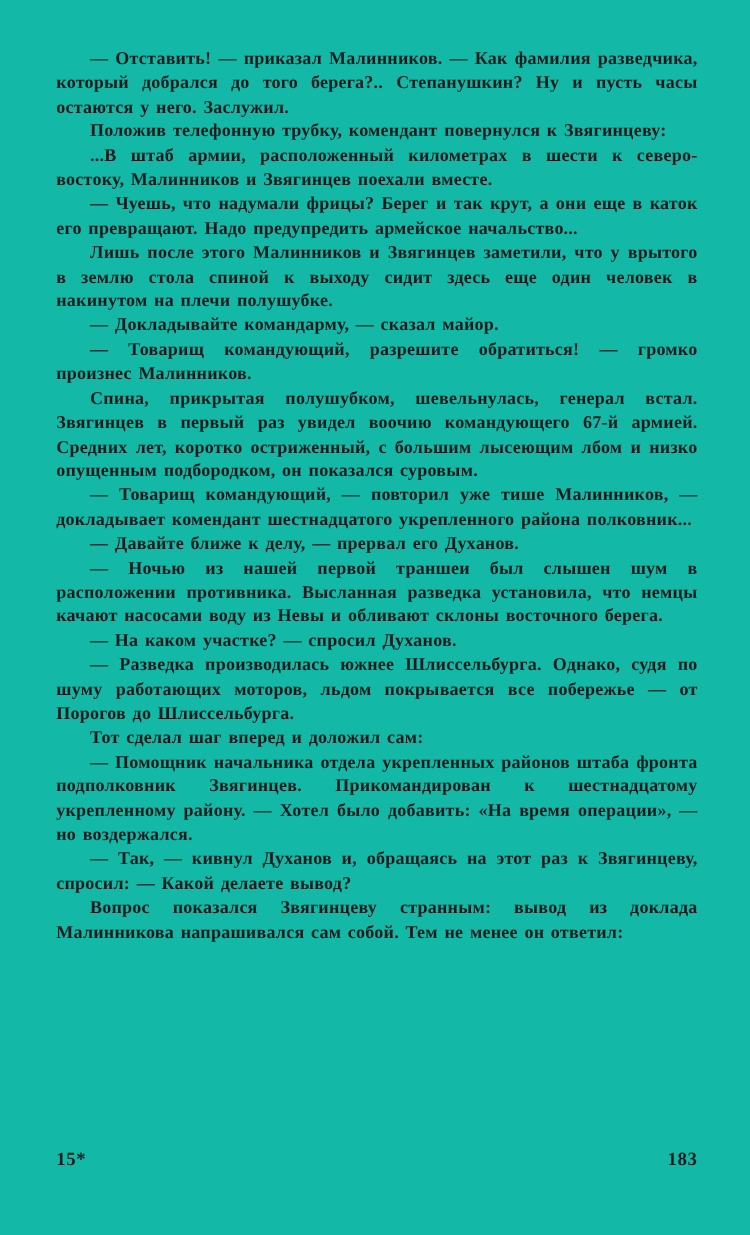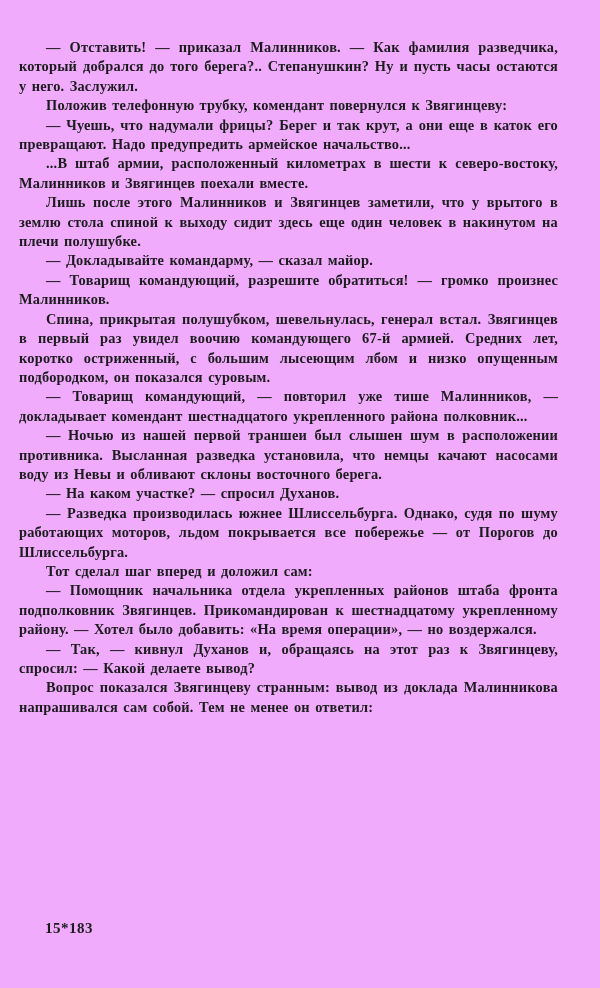--- a/index.html
+++ b/index.html
@@ -12,60 +12,62 @@
     background: #fbfaf5;
     font-family: "Liberation Serif", "DejaVu Serif", serif;
     color: #1c1c1e;
     overflow: hidden;
   }
   .page {
     position: relative;
     box-sizing: border-box;
     width: 600px;
     height: 988px;
-    padding: 38px 42px 0 19px;
-    background: #f0abfc;
+    padding: 38px 42px 0 45px;
+    background: #14b8a6;
   }
   .page-text p {
     margin: 0;
     text-align: justify;
     text-indent: 27px;
     font-size: 14.4px;
     line-height: 19.4px;
     font-weight: bold;
     word-spacing: 1.5px;
     letter-spacing: 0.2px;
   }
   .page-footer {
     position: absolute;
     left: 45px;
     right: 42px;
     top: 920px;
     display: flex;
+    justify-content: space-between;
     font-size: 15px;
     font-weight: bold;
   }
   .footer-left, .footer-right {
     letter-spacing: 0.5px;
   }
 </style>
 </head>
 <body>
 
 <div class="page">
   <div class="page-text">
     <p>— Отставить! — приказал Малинников. — Как фамилия разведчика, который добрался до того берега?.. Степанушкин? Ну и пусть часы остаются у него. Заслужил.</p>
     <p>Положив телефонную трубку, комендант повернулся к Звягинцеву:</p>
+    <p>...В штаб армии, расположенный километрах в шести к северо-востоку, Малинников и Звягинцев поехали вместе.</p>
     <p>— Чуешь, что надумали фрицы? Берег и так крут, а они еще в каток его превращают. Надо предупредить армейское начальство...</p>
-    <p>...В штаб армии, расположенный километрах в шести к северо-востоку, Малинников и Звягинцев поехали вместе.</p>
     <p>Лишь после этого Малинников и Звягинцев заметили, что у врытого в землю стола спиной к выходу сидит здесь еще один человек в накинутом на плечи полушубке.</p>
     <p>— Докладывайте командарму, — сказал майор.</p>
     <p>— Товарищ командующий, разрешите обратиться! — громко произнес Малинников.</p>
     <p>Спина, прикрытая полушубком, шевельнулась, генерал встал. Звягинцев в первый раз увидел воочию командующего 67-й армией. Средних лет, коротко остриженный, с большим лысеющим лбом и низко опущенным подбородком, он показался суровым.</p>
     <p>— Товарищ командующий, — повторил уже тише Малинников, — докладывает комендант шестнадцатого укрепленного района полковник...</p>
+    <p>— Давайте ближе к делу, — прервал его Духанов.</p>
     <p>— Ночью из нашей первой траншеи был слышен шум в расположении противника. Высланная разведка установила, что немцы качают насосами воду из Невы и обливают склоны восточного берега.</p>
     <p>— На каком участке? — спросил Духанов.</p>
     <p>— Разведка производилась южнее Шлиссельбурга. Однако, судя по шуму работающих моторов, льдом покрывается все побережье — от Порогов до Шлиссельбурга.</p>
     <p>Тот сделал шаг вперед и доложил сам:</p>
     <p>— Помощник начальника отдела укрепленных районов штаба фронта подполковник Звягинцев. Прикомандирован к шестнадцатому укрепленному району. — Хотел было добавить: «На время операции», — но воздержался.</p>
     <p>— Так, — кивнул Духанов и, обращаясь на этот раз к Звягинцеву, спросил: — Какой делаете вывод?</p>
     <p>Вопрос показался Звягинцеву странным: вывод из доклада Малинникова напрашивался сам собой. Тем не менее он ответил:</p>
   </div>
   <div class="page-footer">
     <span class="footer-left">15*</span>

